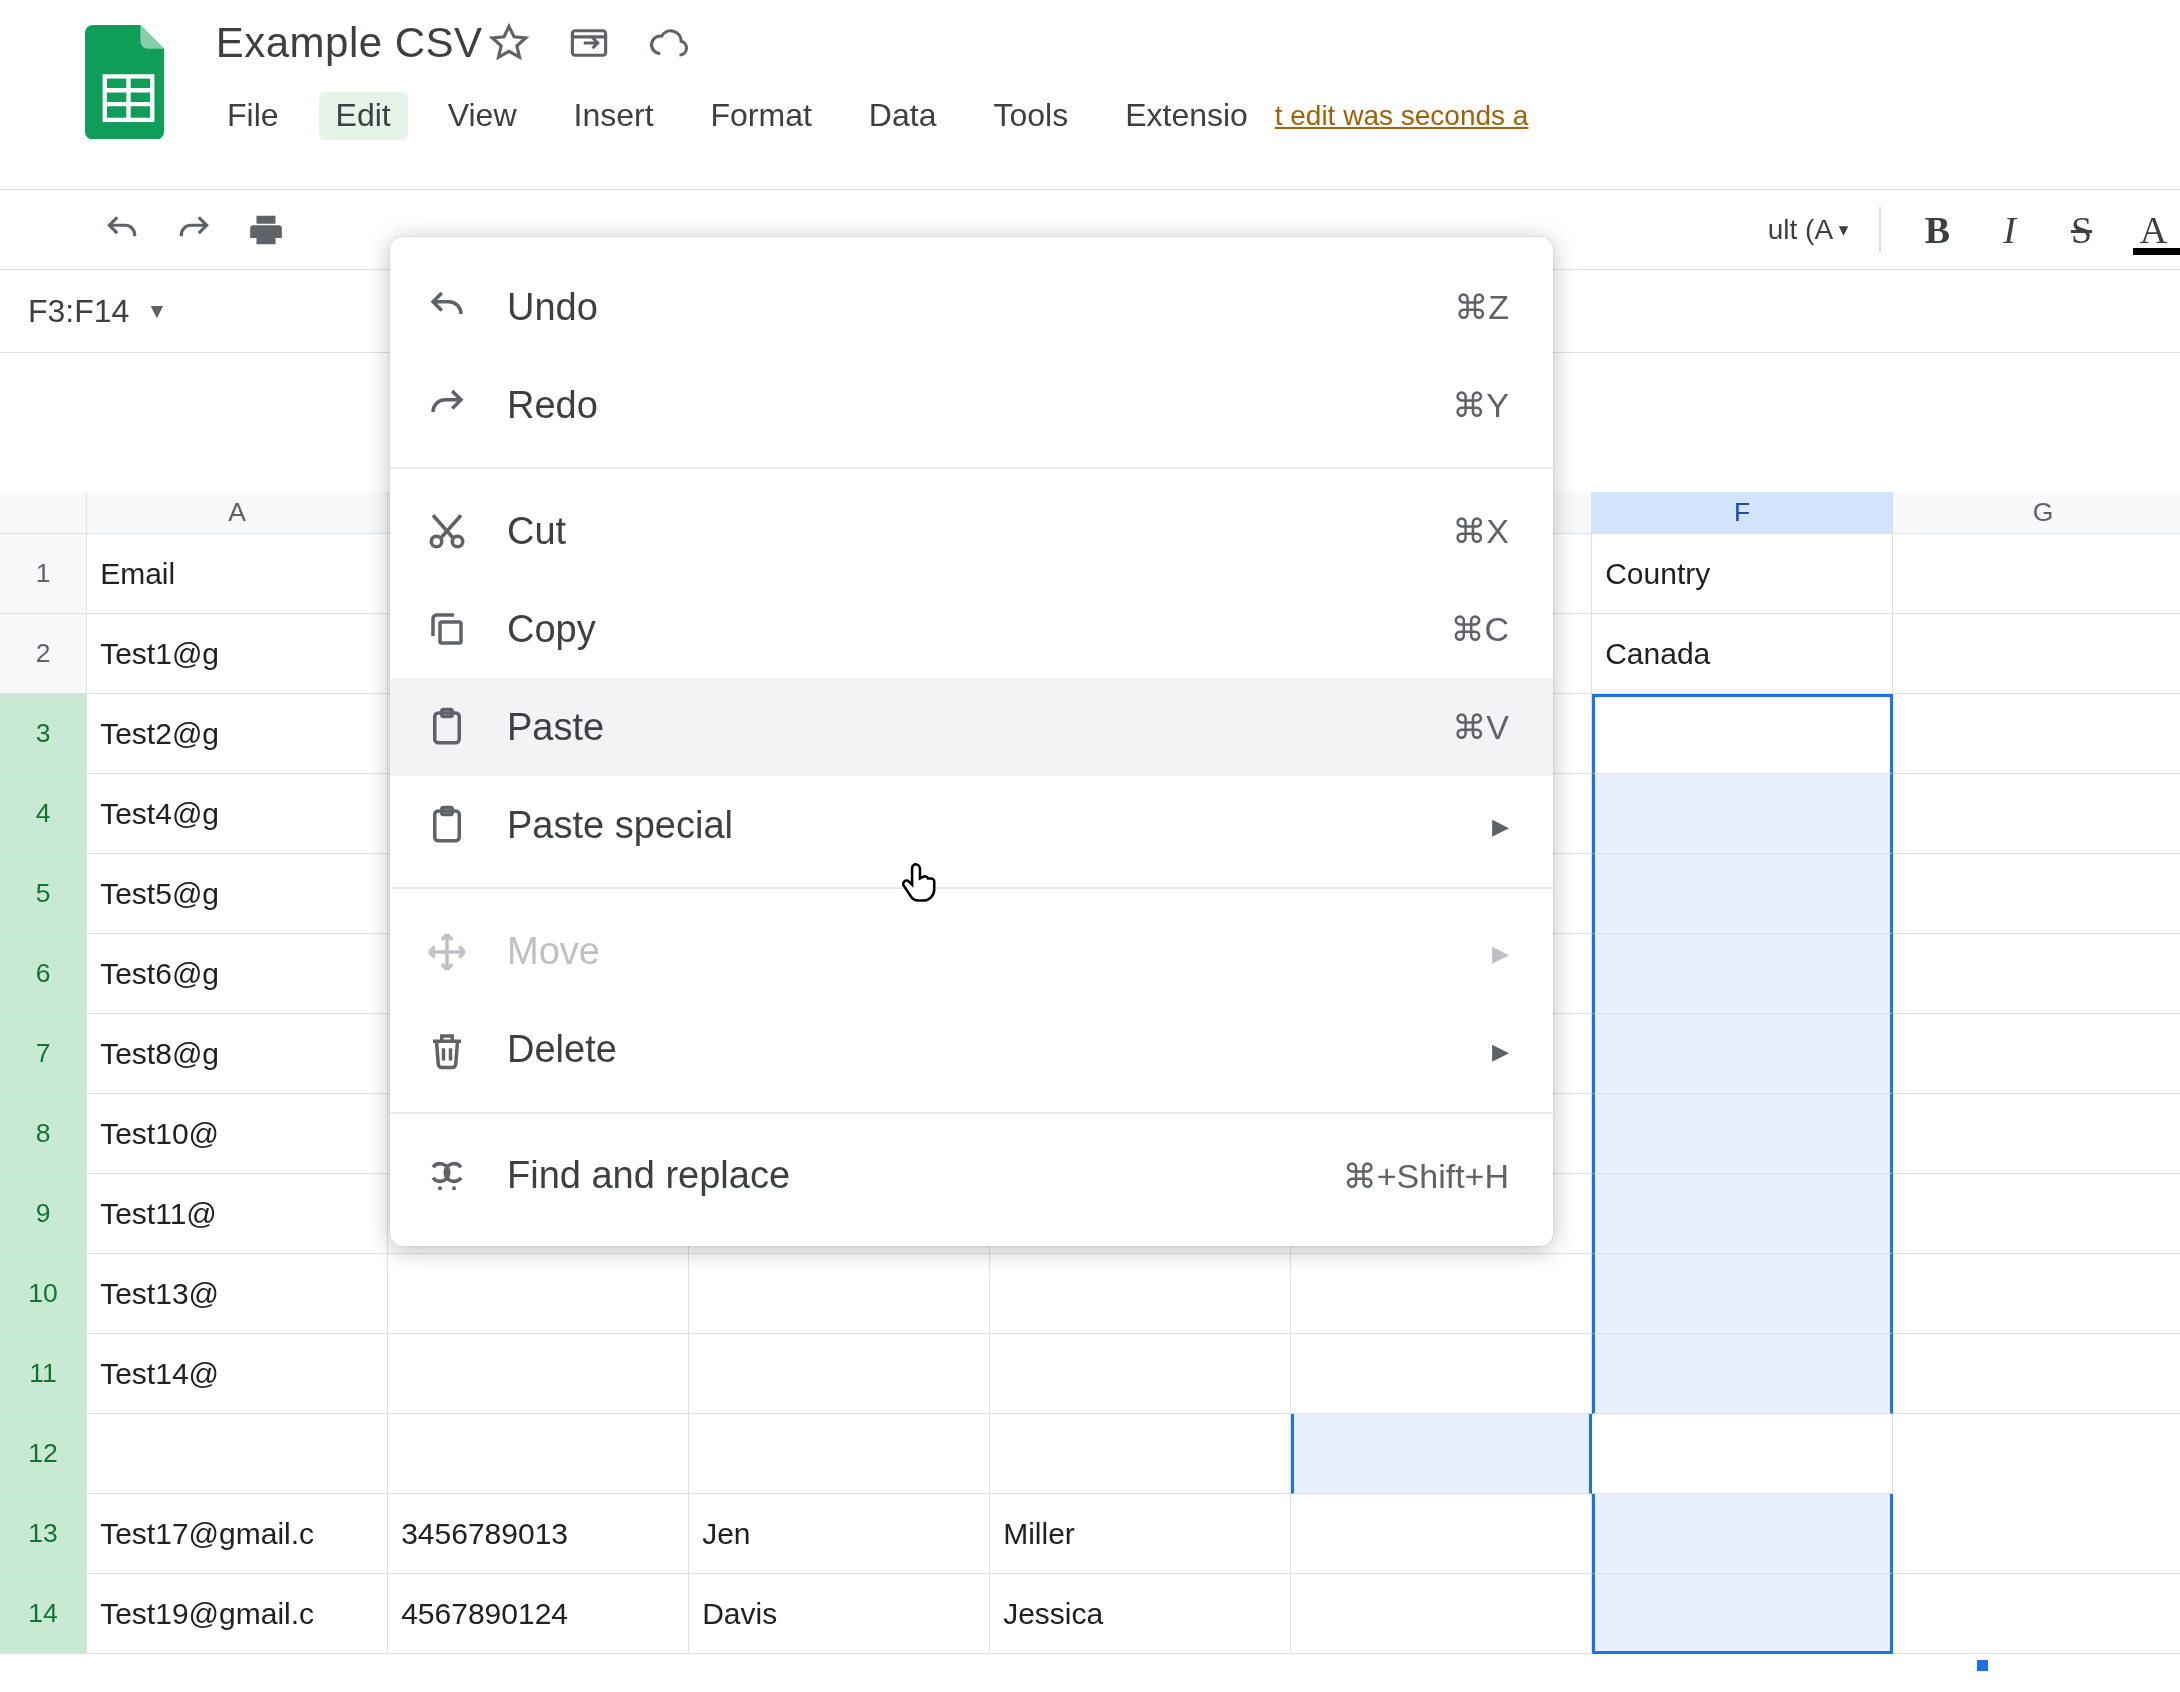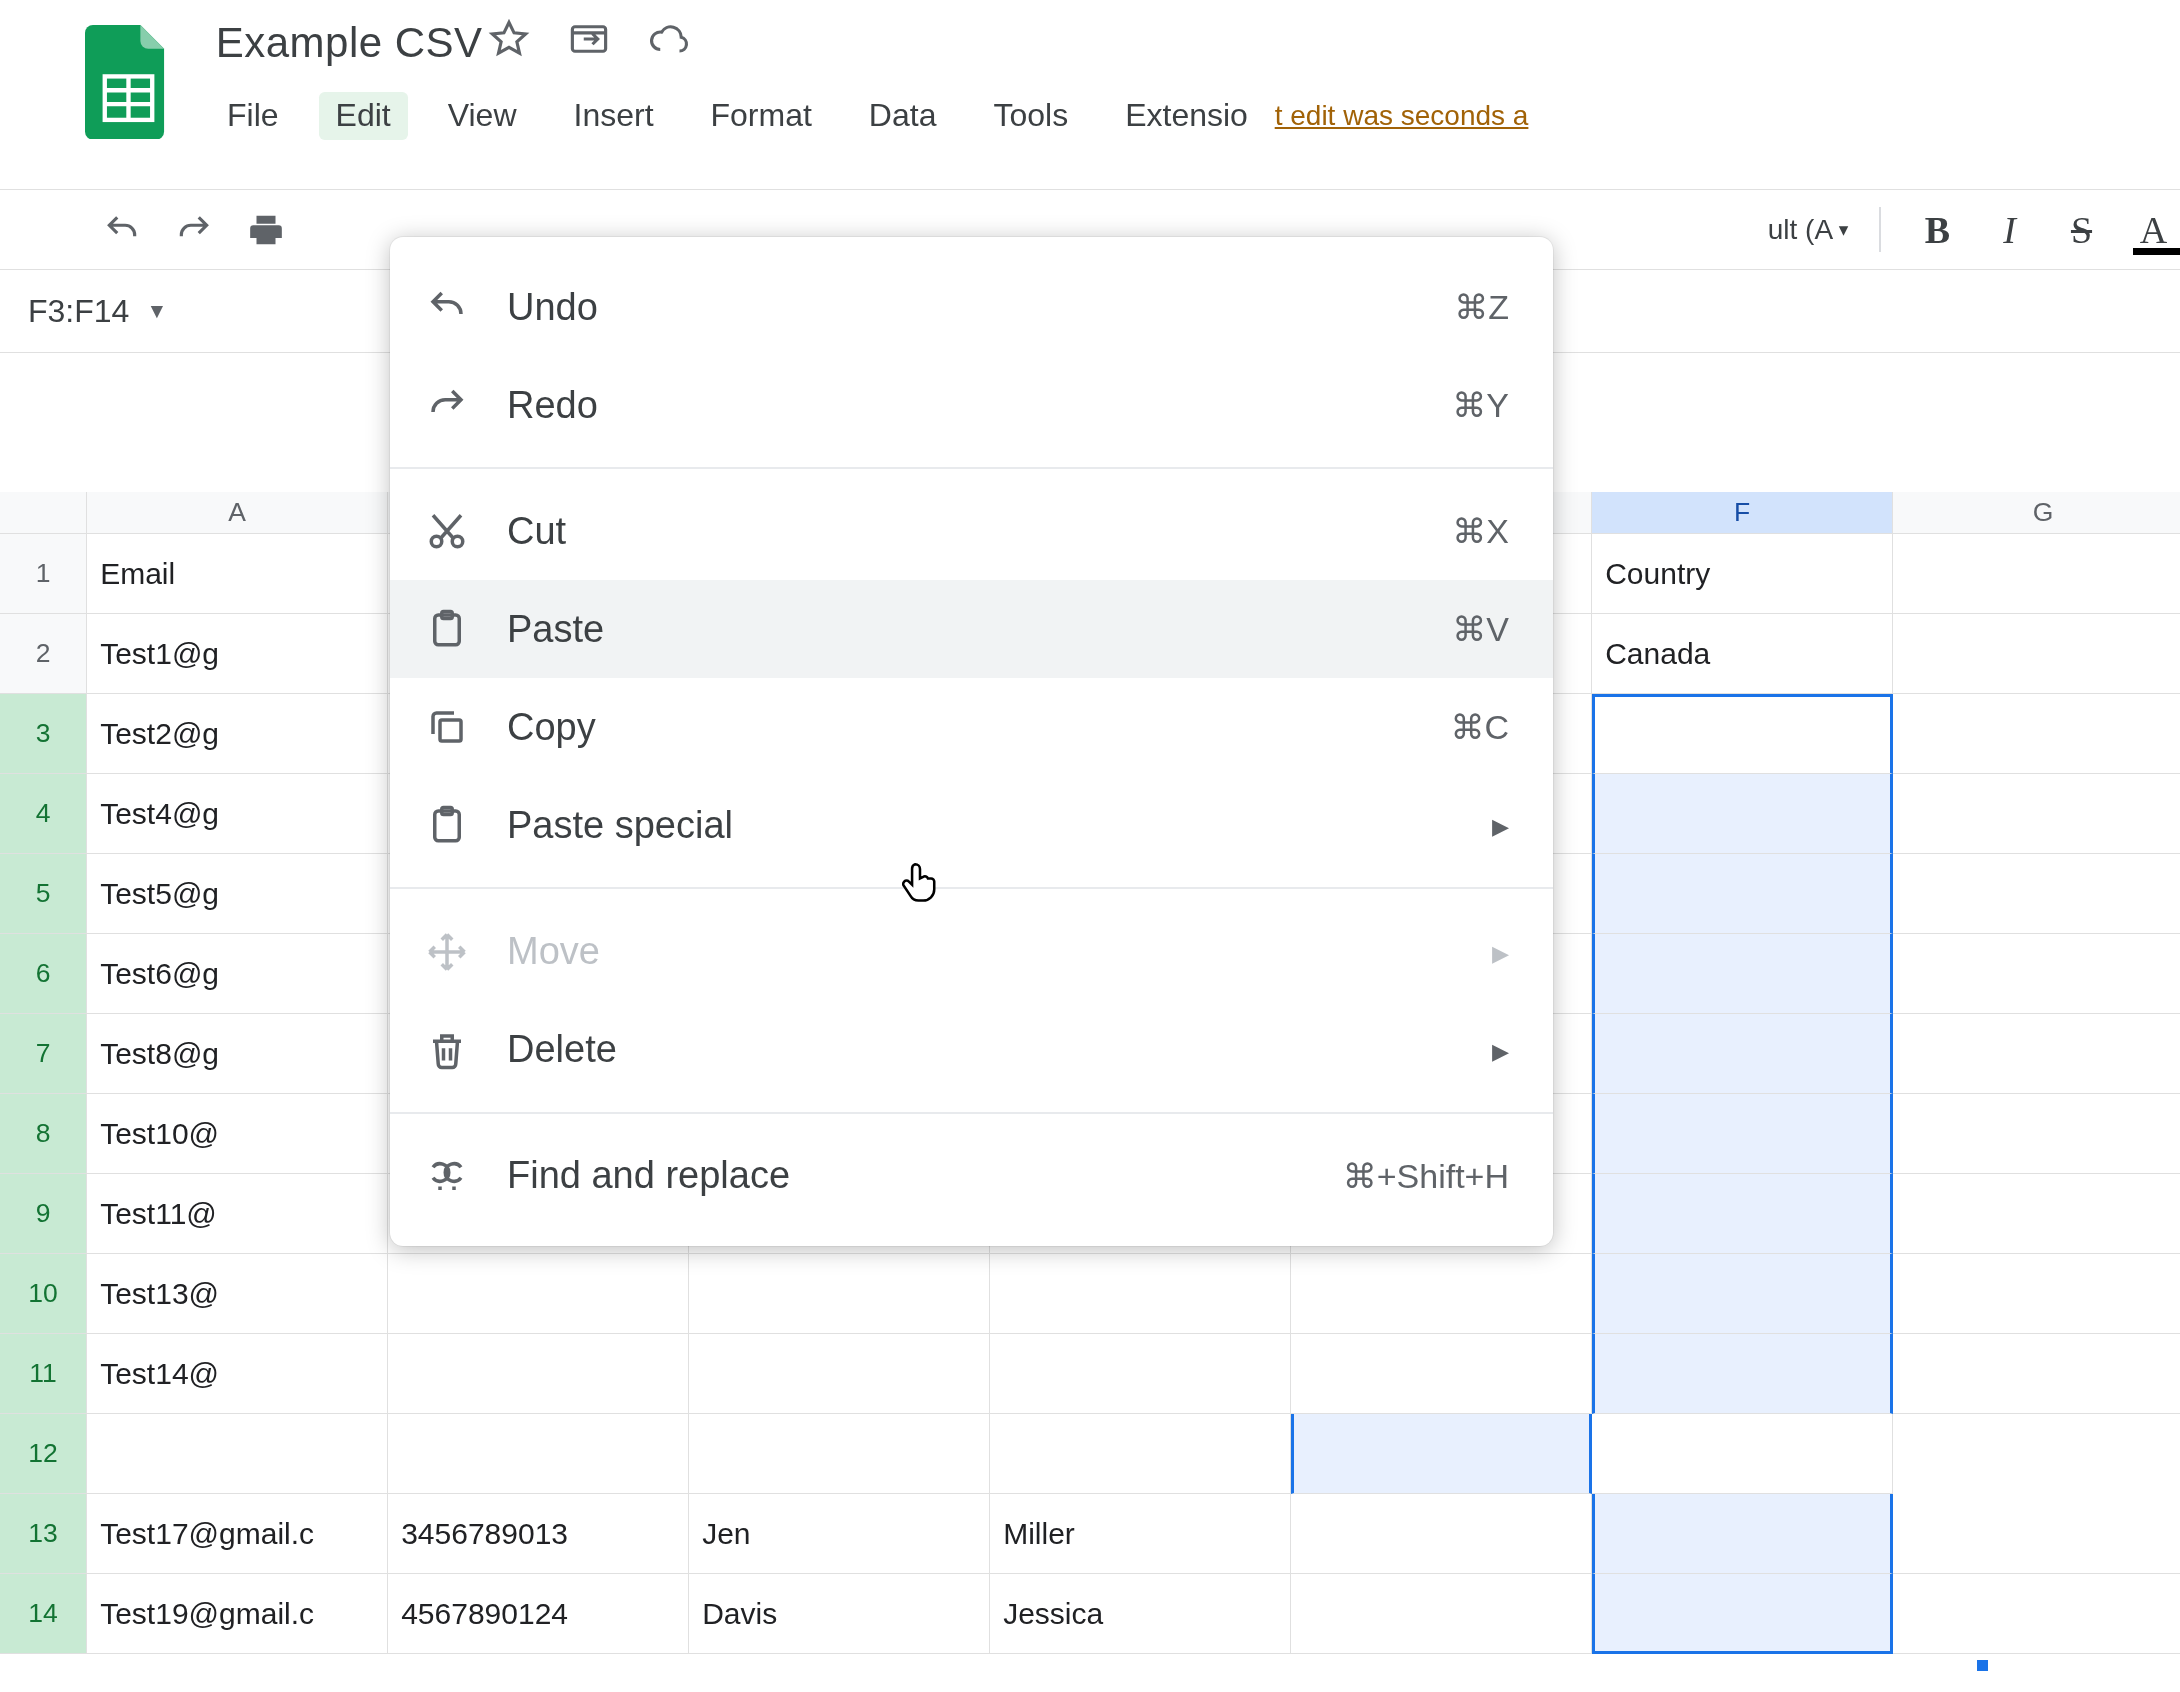--- a/index.html
+++ b/index.html
@@ -21,21 +21,21 @@
     position: relative;
   }
   .sheets-logo {
     width: 87px; height: 115px;
     margin: 15px 38px 0 85px;
     flex: 0 0 auto;
   }
   .title-col { flex: 1; min-width: 0; }
   .title-row {
     display: flex;
-    align-items: center;
+    align-items: flex-end;
     padding-top: 5.7px;
   }
   .doc-title {
     font-size: 42px;
     color: #3c4043;
     font-weight: 400;
     letter-spacing: 0.5px;
     padding: 3.8px 5.7px;
   }
   .title-actions { display:flex; gap:38px; align-items:center; }
@@ -483,39 +483,39 @@
       <span class="mi-icon">
         <svg viewBox="0 0 24 24" fill="none" stroke="#5f6368" stroke-width="2">
           <circle cx="6" cy="18" r="3"></circle>
           <circle cx="18" cy="18" r="3"></circle>
           <path d="M8.5 16 20 3M15.5 16 4 3"></path>
         </svg>
       </span>
       <span class="mi-label">Cut</span>
       <span class="mi-accel">⌘X</span>
     </div>
+    <div class="mi">
+      <span class="mi-icon">
+        <svg viewBox="0 0 24 24" fill="none" stroke="#5f6368" stroke-width="2">
+          <rect x="8" y="8" width="12" height="12" rx="1"></rect>
+          <path d="M4 16V6a2 2 0 0 1 2-2h10"></path>
+        </svg>
+      </span>
+      <span class="mi-label">Copy</span>
+      <span class="mi-accel">⌘C</span>
+    </div>
     <div class="mi hover">
       <span class="mi-icon">
         <svg viewBox="0 0 24 24" fill="none" stroke="#5f6368" stroke-width="2">
           <rect x="5" y="4" width="14" height="17" rx="2"></rect>
           <rect x="9" y="2" width="6" height="4" rx="1"></rect>
         </svg>
       </span>
       <span class="mi-label">Paste</span>
       <span class="mi-accel">⌘V</span>
-    </div>
-    <div class="mi">
-      <span class="mi-icon">
-        <svg viewBox="0 0 24 24" fill="none" stroke="#5f6368" stroke-width="2">
-          <rect x="8" y="8" width="12" height="12" rx="1"></rect>
-          <path d="M4 16V6a2 2 0 0 1 2-2h10"></path>
-        </svg>
-      </span>
-      <span class="mi-label">Copy</span>
-      <span class="mi-accel">⌘C</span>
     </div>
     <div class="mi">
       <span class="mi-icon">
         <svg viewBox="0 0 24 24" fill="none" stroke="#5f6368" stroke-width="2">
           <rect x="5" y="4" width="14" height="17" rx="2"></rect>
           <rect x="9" y="2" width="6" height="4" rx="1"></rect>
         </svg>
       </span>
       <span class="mi-label">Paste special</span>
       <span class="mi-accel">▸</span>

